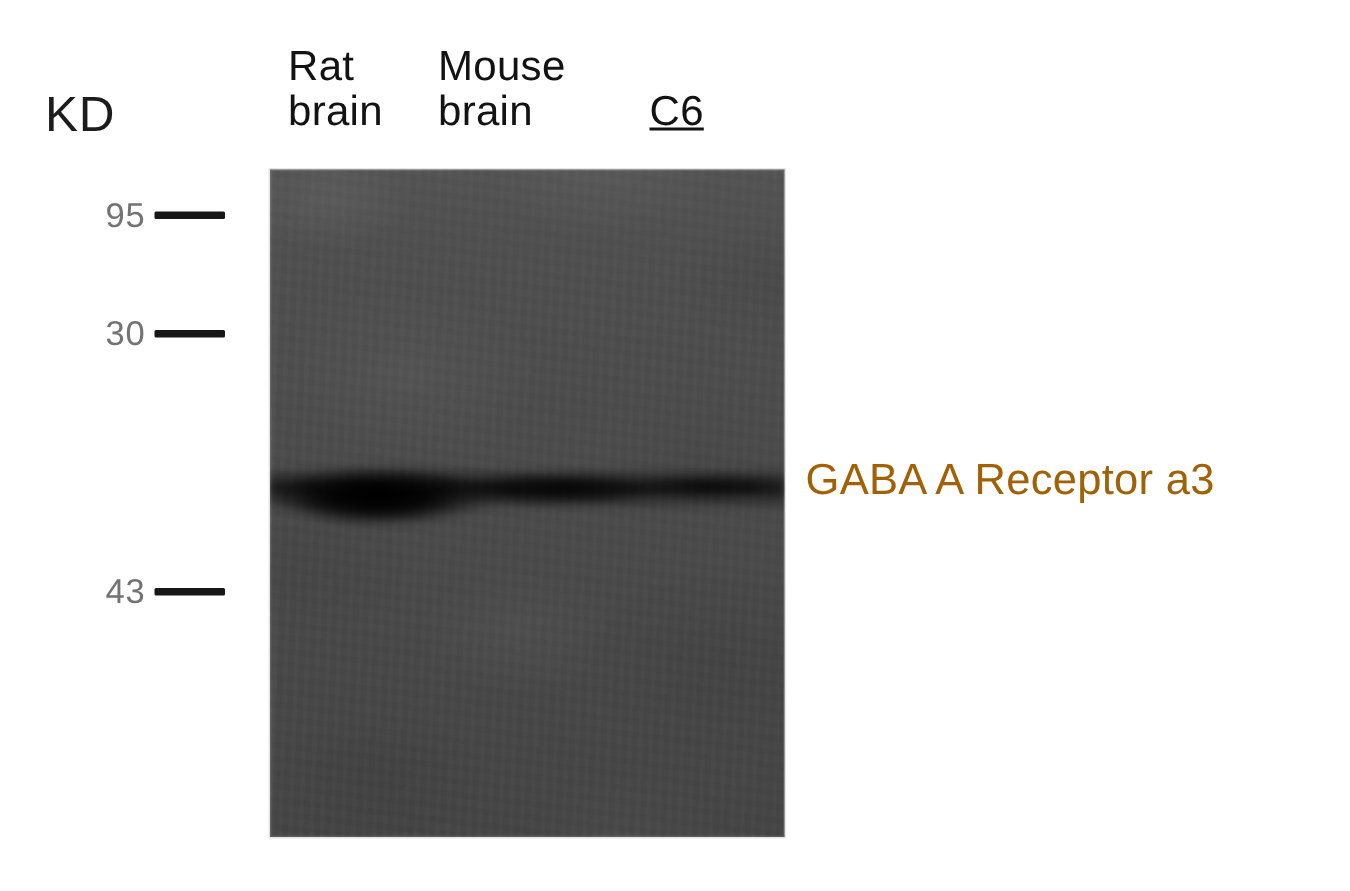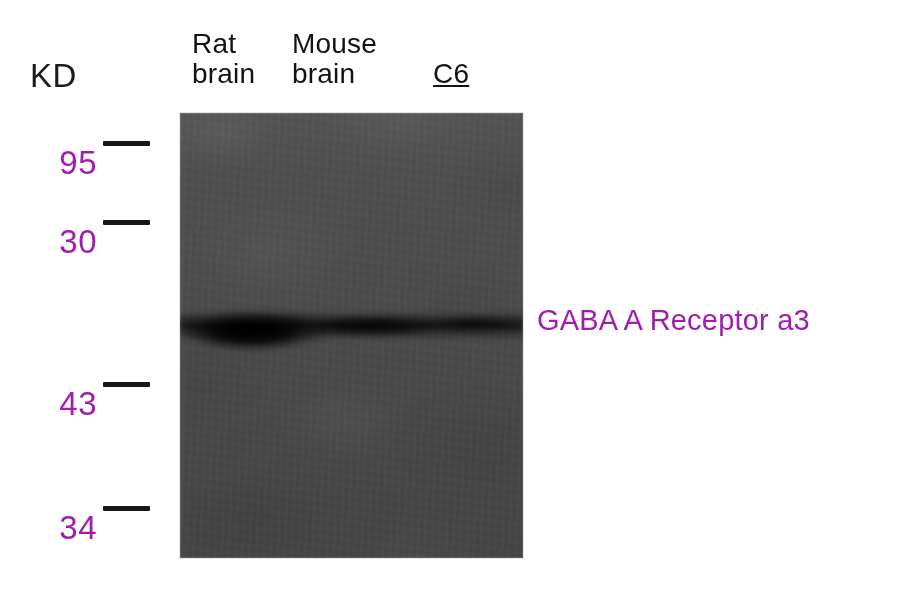--- a/index.html
+++ b/index.html
@@ -53,25 +53,24 @@
     position: absolute;
     left: 0;
     width: 175px;
     height: 40px;
     display: block;
   }
   .mw-value {
     position: absolute;
     right: 78px;
     top: 0;
-    font-size: 33px;
+    font-size: 23px;
     line-height: 40px;
-    color: #a21caf;
+    color: #737373;
     letter-spacing: 0.5px;
-    margin-top: 20px;
   }
   .mw-dash {
     position: absolute;
     left: 103px;
     top: 18px;
     width: 47px;
     height: 5px;
     background: #171717;
     border-radius: 1px;
   }
@@ -214,21 +213,21 @@
     filter: blur(1.6px);
   }
 
   
   .target-label {
     position: absolute;
     left: 537px;
     top: 303px;
     font-size: 29px;
     line-height: 34px;
-    color: #a21caf;
+    color: #a16207;
     white-space: nowrap;
     letter-spacing: 0.2px;
   }
 </style>
 </head>
 <body>
 
 <div class="figure">
 
   <div class="kd-label">KD</div>
@@ -240,26 +239,22 @@
   <div class="lane-label l2">C6</div>
 
   <div class="mw-row" style="top:123px;">
     <span class="mw-value">95</span>
     <span class="mw-dash"></span>
   </div>
   <div class="mw-row" style="top:202px;">
     <span class="mw-value">30</span>
     <span class="mw-dash"></span>
   </div>
-  <div class="mw-row" style="top:364px;">
+  <div class="mw-row" style="top:374px;">
     <span class="mw-value">43</span>
-    <span class="mw-dash"></span>
-  </div>
-  <div class="mw-row" style="top:488px;">
-    <span class="mw-value">34</span>
     <span class="mw-dash"></span>
   </div>
 
   <div class="blot">
     <div class="grain-a"></div>
     <div class="grain-b"></div>
     <div class="grain-c"></div>
 
     <div class="band band-core"></div>
     <div class="band band-lane1"></div>

